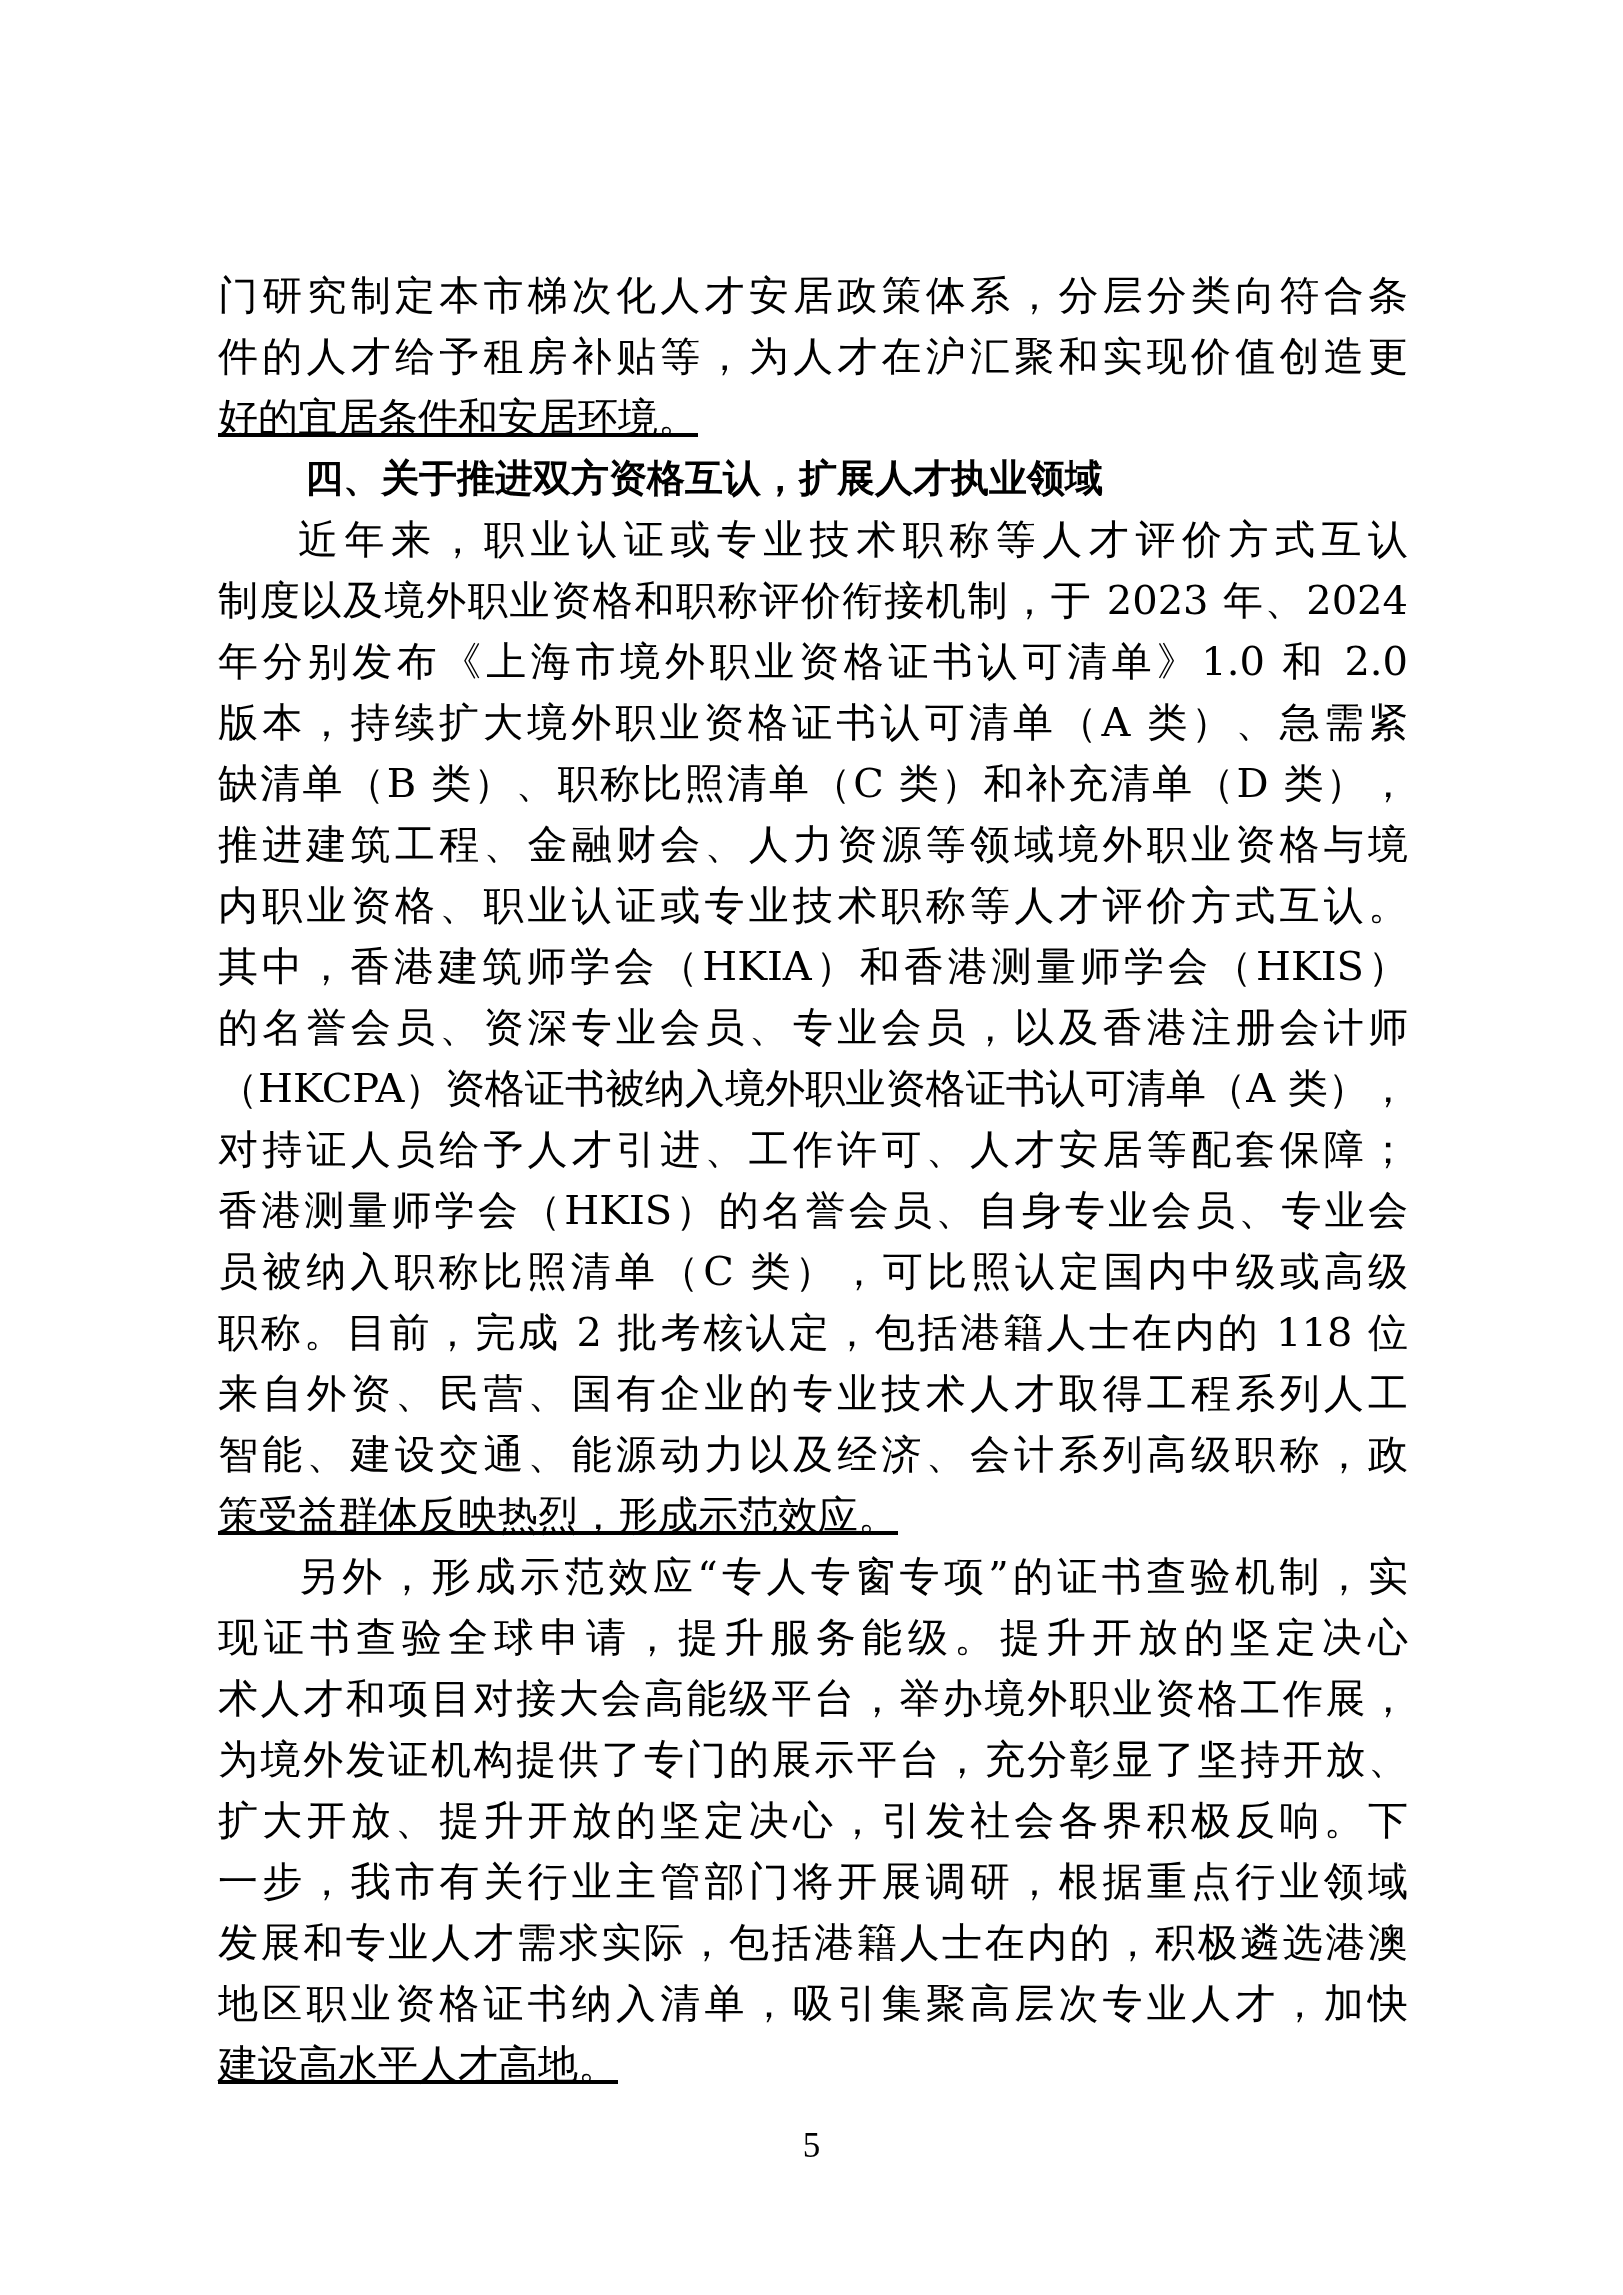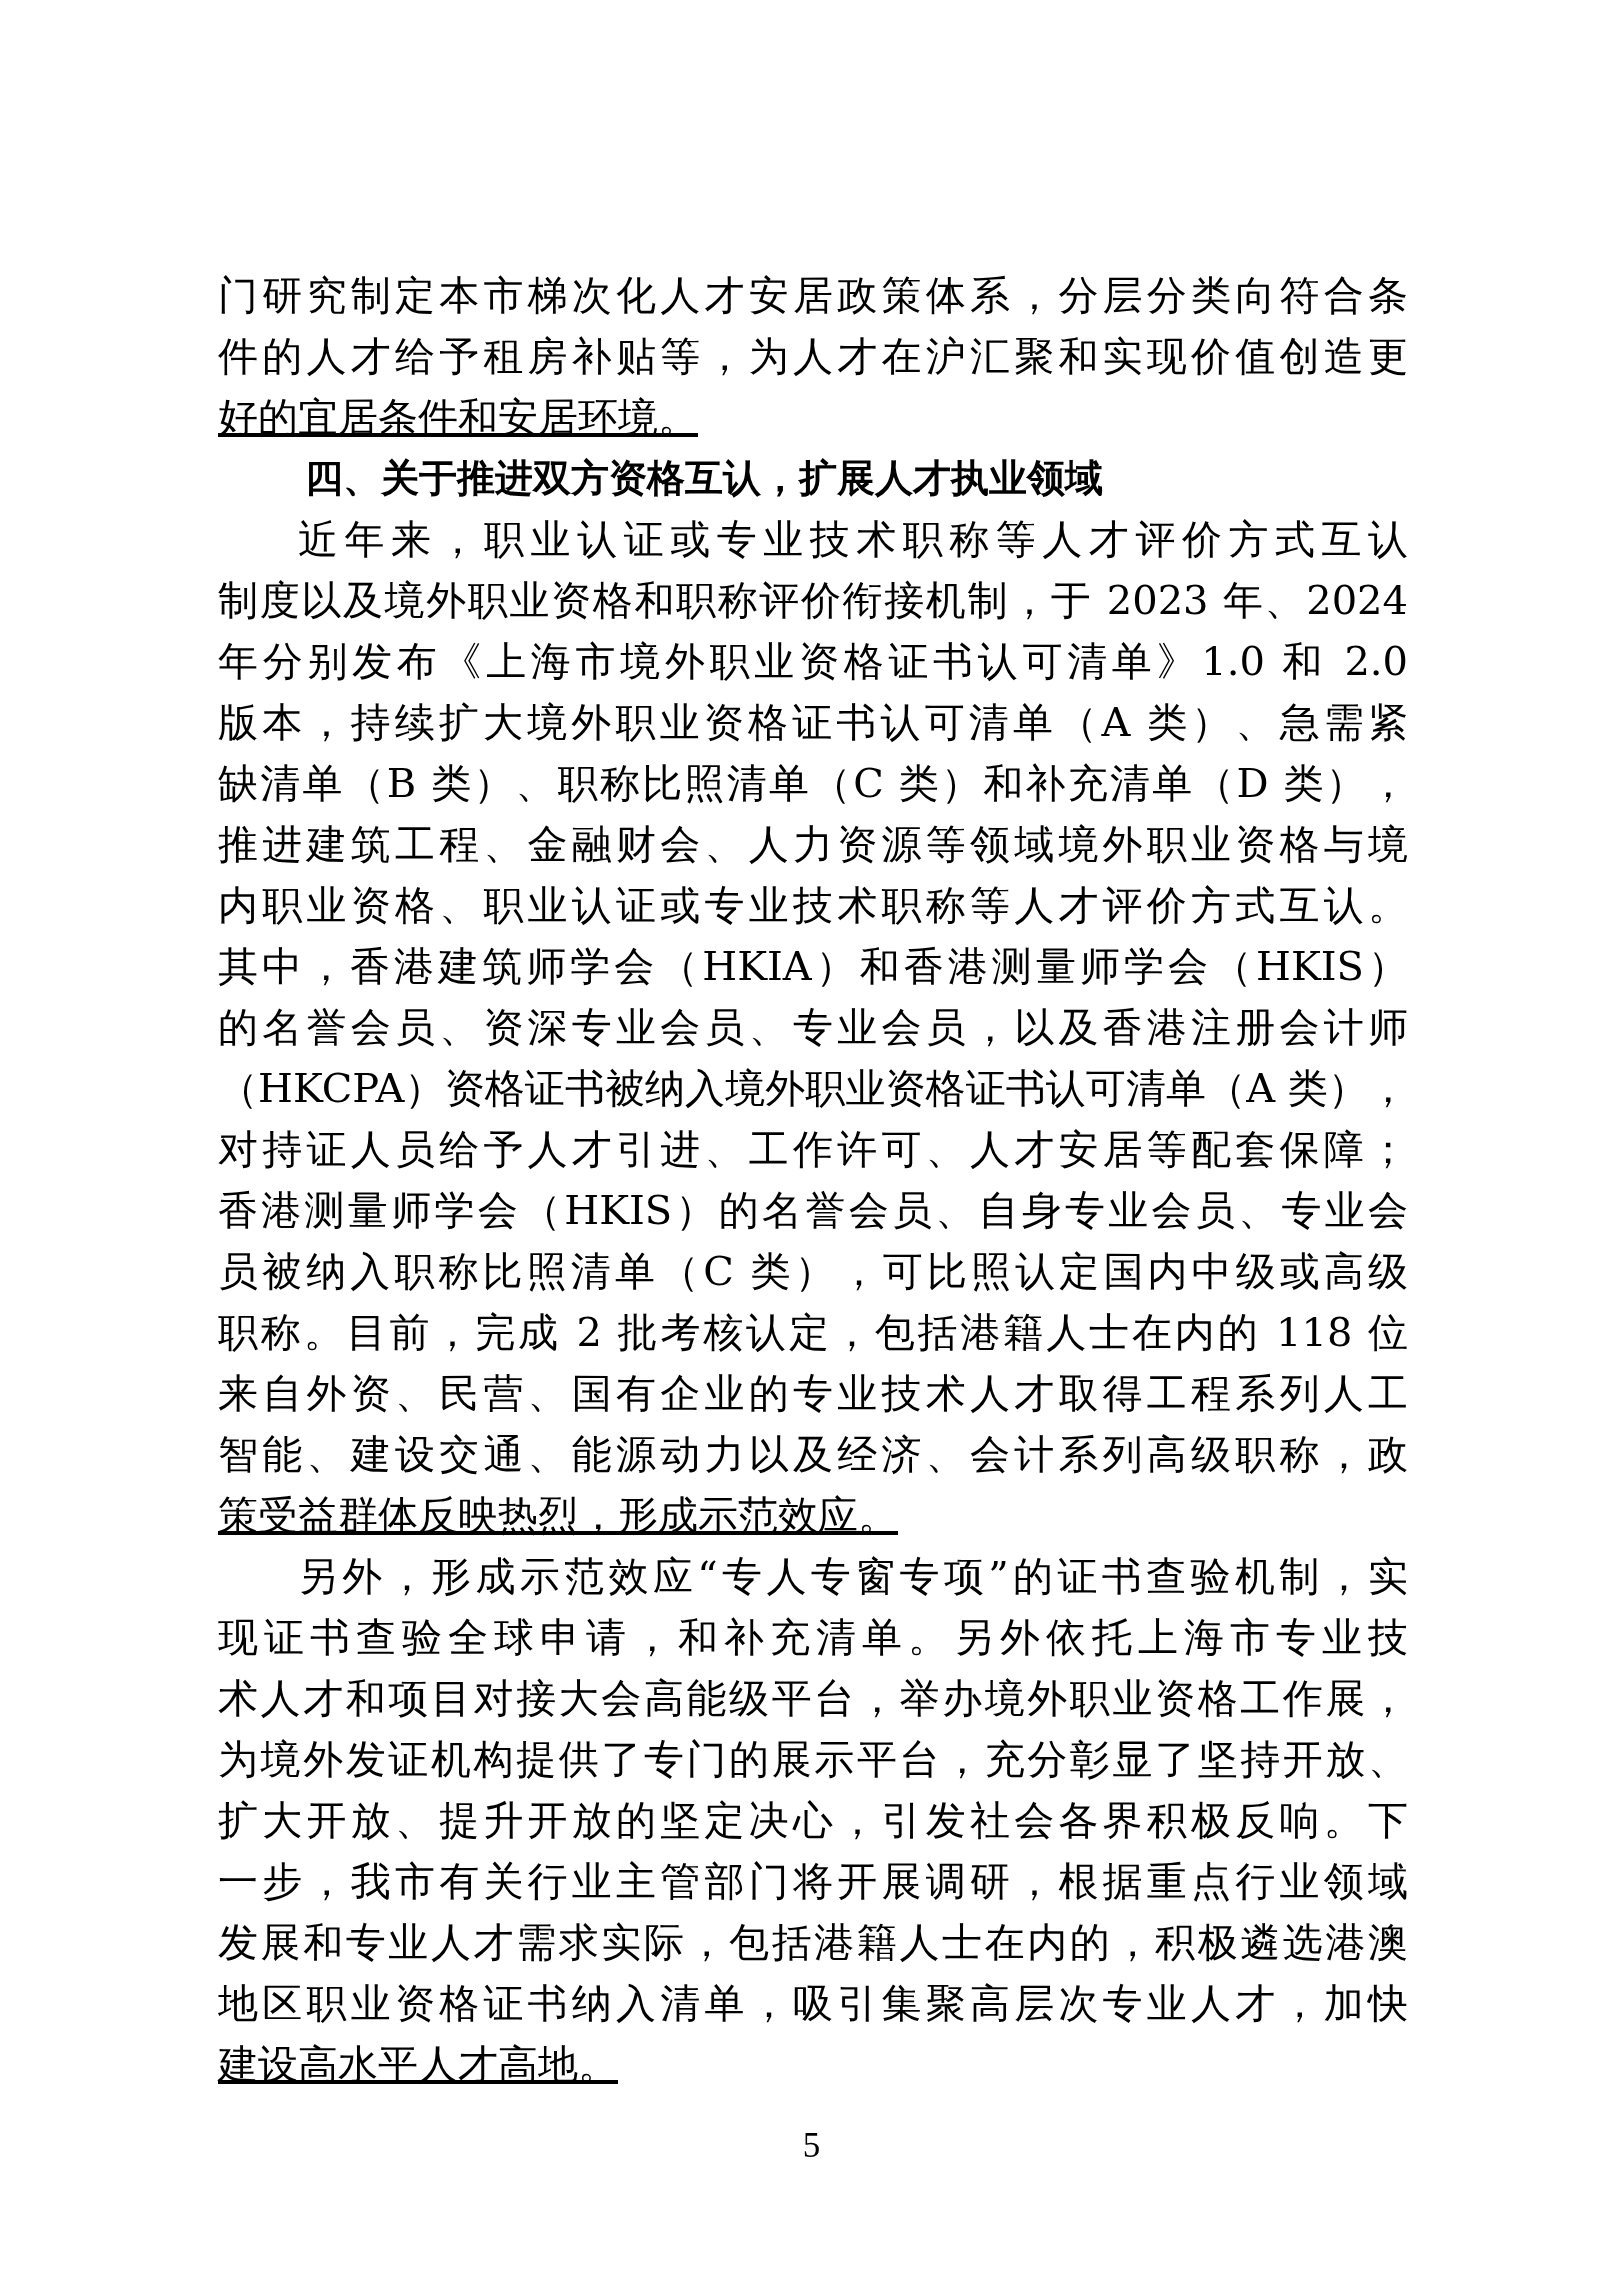--- a/index.html
+++ b/index.html
@@ -55,21 +55,21 @@
       <span class="line">香港测量师学会（HKIS）的名誉会员、自身专业会员、专业会</span>
       <span class="line">员被纳入职称比照清单（C 类），可比照认定国内中级或高级</span>
       <span class="line">职称。目前，完成 2 批考核认定，包括港籍人士在内的 118 位</span>
       <span class="line">来自外资、民营、国有企业的专业技术人才取得工程系列人工</span>
       <span class="line">智能、建设交通、能源动力以及经济、会计系列高级职称，政</span>
       <span class="line last">策受益群体反映热烈，形成示范效应。</span>
     </div>
 
     <div>
       <span class="line indent">另外，形成示范效应“专人专窗专项”的证书查验机制，实</span>
-      <span class="line">现证书查验全球申请，和补充清单。另外依托上海市专业技</span>
+      <span class="line">现证书查验全球申请，提升服务能级。提升开放的坚定决心</span>
       <span class="line">术人才和项目对接大会高能级平台，举办境外职业资格工作展，</span>
       <span class="line">为境外发证机构提供了专门的展示平台，充分彰显了坚持开放、</span>
       <span class="line">扩大开放、提升开放的坚定决心，引发社会各界积极反响。下</span>
       <span class="line">一步，我市有关行业主管部门将开展调研，根据重点行业领域</span>
       <span class="line">发展和专业人才需求实际，包括港籍人士在内的，积极遴选港澳</span>
       <span class="line">地区职业资格证书纳入清单，吸引集聚高层次专业人才，加快</span>
       <span class="line last">建设高水平人才高地。</span>
     </div>
 
   </div>

